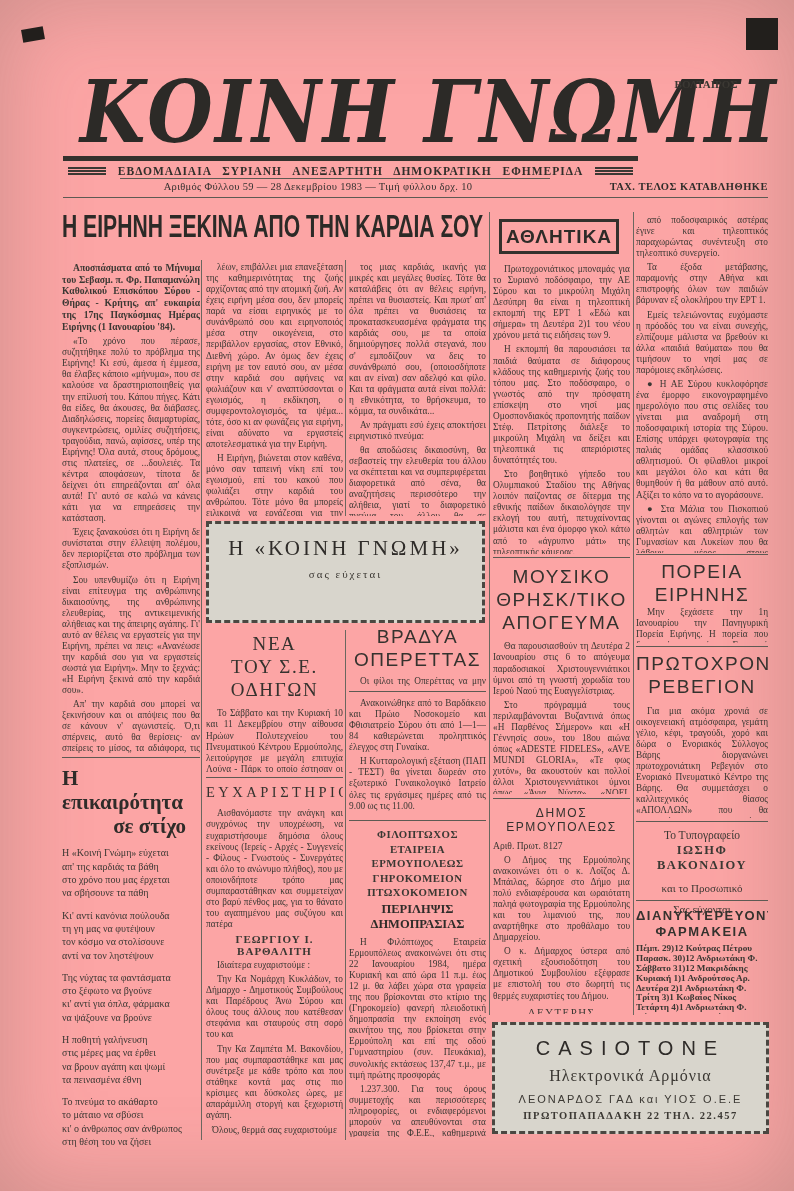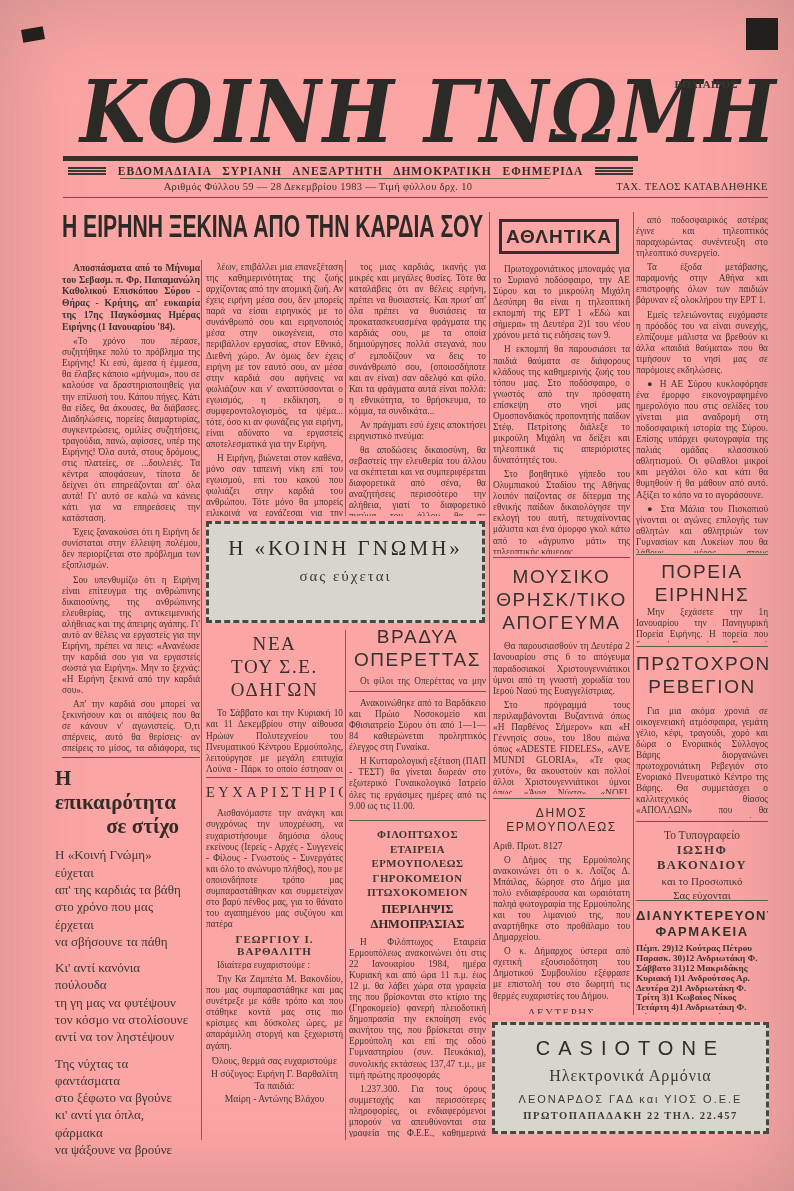--- a/index.html
+++ b/index.html
@@ -16,56 +16,56 @@
     font-size:76px;line-height:1;letter-spacing:2px;white-space:nowrap;
     color:#2c2a27;transform:scaleY(1.12) scaleX(.99);transform-origin:left top;}
   .quote{font-size:10.5px;line-height:1.55;color:#3b3833;}
   .quote-author{text-align:center;font-weight:bold;font-size:11px;margin-top:4px;}
   .title-bar{background:#34312d;}
   .subtitle-row{display:flex;align-items:center;justify-content:center;gap:12px;
     font-weight:bold;font-size:11.5px;letter-spacing:1px;word-spacing:7px;color:#322f2b;}
   .deco{width:38px;height:8px;background:repeating-linear-gradient(to bottom,#3b3833 0 1.7px,transparent 1.7px 3.2px);}
   .rule{background:#5d5a53;height:1px;}
   .issue-row{font-size:10.5px;color:#353230;letter-spacing:.3px;}
-  .postage{font-weight:normal;font-size:10.5px;letter-spacing:.5px;text-align:right;color:#2f2d2a;}
+  .postage{font-weight:bold;font-size:10.5px;letter-spacing:.5px;text-align:right;color:#2f2d2a;}
   
   .headline{font-family:"Liberation Sans",sans-serif;font-weight:700;font-size:32px;
     white-space:nowrap;color:#2c2a27;transform:scaleX(.66);transform-origin:left center;letter-spacing:0;}
   
   .bt{font-size:9.3px;line-height:1.19;text-align:justify;}
   .bt p{margin:0 0 3px;text-indent:11px;}
   .lead-intro{font-weight:bold;font-size:9.6px;line-height:1.22;text-align:justify;text-indent:11px;margin:0 0 4px;}
   .vrule{width:1px;background:#6a675f;}
   .hdiv{height:1px;background:#5d5a53;}
   
   .sh{font-family:"Liberation Sans",sans-serif;font-weight:400;text-align:center;
     color:#35322e;letter-spacing:1.6px;font-size:19px;line-height:1.2;margin:0 0 7px;}
   .sh.serif{font-family:"Liberation Serif",serif;}
   .sh.sp{letter-spacing:3.5px;}
   .athl-box{border:3px solid #34312d;display:flex;align-items:center;justify-content:center;}
   .athl-label{font-family:"Liberation Sans",sans-serif;font-weight:800;font-size:19px;letter-spacing:1px;color:#2e2b28;}
   .center{text-align:center;}
   
   .poem-h{font-size:21px;font-weight:bold;color:#2f2c29;line-height:1.15;margin:0;}
   .poem-h2{text-align:right;padding-right:14px;}
-  .stanza{white-space:pre-line;font-size:13px;line-height:1.33;margin:0 0 9px;text-indent:0;}
+  .stanza{white-space:pre-line;font-size:10px;line-height:1.33;margin:0 0 9px;text-indent:0;}
   
   .zbox{border:3px dashed #4a4741;background:#d8d5cc;text-align:center;}
   .gb1{font-size:21px;letter-spacing:3px;margin-top:12px;color:#2f2c29;}
-  .gb2{font-size:15px;letter-spacing:2px;margin-top:7px;}
+  .gb2{font-size:11px;letter-spacing:2px;margin-top:7px;}
   .gb3{font-size:16px;letter-spacing:8px;margin-top:8px;color:#2f2c29;}
   .cb1{font-family:"Liberation Sans",sans-serif;font-size:20px;letter-spacing:8px;margin-top:12px;color:#2e2b28;}
   .cb2{font-size:16px;letter-spacing:1px;margin-top:7px;}
   .cb3{font-family:"Liberation Sans",sans-serif;font-size:11px;letter-spacing:2px;margin-top:8px;}
   .cb4{font-weight:bold;font-size:10.5px;letter-spacing:1.5px;margin-top:5px;}
   
   .typog{border-top:1px solid #5d5a53;border-bottom:1px solid #5d5a53;text-align:center;padding-top:7px;}
   .tg1{font-size:11.5px;}
   .tg2{font-weight:bold;font-size:12.5px;letter-spacing:1.5px;margin-top:2px;}
-  .tg3{font-size:11px;margin-top:2px;}
+  .tg3{font-size:11px;margin-top:9px;}
   .tg5{font-weight:bold;font-style:italic;font-size:14.5px;letter-spacing:1px;margin-top:3px;}
   .pharm-h{font-family:"Liberation Sans",sans-serif;text-align:center;font-size:13px;letter-spacing:1.5px;line-height:1.2;margin:0 0 5px;color:#35322e;}
   .pharm-list p{margin:0;font-size:9.2px;line-height:1.07;font-weight:bold;text-indent:0;text-align:left;}
   .fil-h{font-size:10.8px;text-align:center;line-height:1.35;margin:0 0 2px;letter-spacing:.5px;}
   .fil-sub{font-weight:bold;font-size:12.5px;text-align:center;line-height:1.2;margin:0 0 5px;color:#2f2c29;}
   .name-line{font-weight:bold;text-align:center;font-size:11px;letter-spacing:1px;margin:3px 0;}
   .dimos-ref{font-size:9.6px;margin:0 0 4px;}
   .dimos-sig{text-align:center;font-size:10.8px;letter-spacing:1.5px;line-height:1.45;margin-top:3px;}
 </style>
 </head>
@@ -155,20 +155,21 @@
   <div class="abs hdiv" style="left:206px;top:777px;width:137px;"></div>
 
   <div class="abs ohid" style="left:206px;top:784px;width:137px;height:354px;">
     <h3 class="sh serif sp" style="font-size:14.5px;">ΕΥΧΑΡΙΣΤΗΡΙΟ</h3>
     <div class="bt">
         <p>Αισθανόμαστε την ανάγκη και συγχρόνως την υποχρέωση, να ευχαριστήσουμε δημόσια όλους εκείνους (Ιερείς - Αρχές - Συγγενείς - Φίλους - Γνωστούς - Συνεργάτες και όλο το ανώνυμο πλήθος), που με οποιονδήποτε τρόπο μας συμπαραστάθηκαν και συμμετείχαν στο βαρύ πένθος μας, για το θάνατο του αγαπημένου μας συζύγου και πατέρα</p>
       </div>
     <div class="name-line">ΓΕΩΡΓΙΟΥ Ι. ΒΑΡΘΑΛΙΤΗ</div>
     <div class="bt">
         <p>Ιδιαίτερα ευχαριστούμε :</p>
+        <p>Την Κα Νομάρχη Κυκλάδων, το Δήμαρχο - Δημοτικούς Συμβούλους και Παρέδρους Άνω Σύρου και όλους τους άλλους που κατέθεσαν στεφάνια και σταυρούς στη σορό του και</p>
         <p>Την Κα Ζαμπέτα Μ. Βακονδίου, που μας συμπαραστάθηκε και μας συνέτρεξε με κάθε τρόπο και που στάθηκε κοντά μας στις πιο κρίσιμες και δύσκολες ώρες, με απαράμιλλη στοργή και ξεχωριστή αγάπη.</p>
       </div>
     <div class="prelines center" style="font-size:9.6px;line-height:1.35;margin-top:2px;">Όλους, θερμά σας ευχαριστούμε
 Η σύζυγος: Ειρήνη Γ. Βαρθαλίτη
 Τα παιδιά:
 Μαίρη - Αντώνης Βλάχου</div>
   </div>
 
   <div class="abs ohid" style="left:349px;top:626px;width:137px;height:62px;">
     <h3 class="sh" style="margin-bottom:4px;">ΒΡΑΔΥΑ ΟΠΕΡΕΤΤΑΣ</h3>
@@ -256,21 +257,21 @@
         <p>Σάββατο 31)12 Μακριδάκης</p>
         <p>Κυριακή 1)1 Ανδρούτσος Αρ.</p>
         <p>Δευτέρα 2)1 Ανδριωτάκη Φ.</p>
         <p>Τρίτη 3)1 Κωβαίος Νίκος</p>
         <p>Τετάρτη 4)1 Ανδριωτάκη Φ.</p>
         <p>Πέμπτη 5)1 Ανδριωτάκη Φ.</p>
       </div>
   </div>
 
   <div class="abs hdiv" style="left:62px;top:757px;width:138px;"></div>
-  <div class="abs ohid" style="left:55px;top:766px;width:138px;height:394px;">
+  <div class="abs ohid" style="left:62px;top:766px;width:138px;height:394px;">
     <h2 class="poem-h">Η επικαιρότητα</h2>
     <h2 class="poem-h poem-h2" style="margin-bottom:8px;">σε στίχο</h2>
     <div>
         <p class="stanza">Η «Κοινή Γνώμη» εύχεται
 απ' της καρδιάς τα βάθη
 στο χρόνο που μας έρχεται
 να σβήσουνε τα πάθη</p>
         <p class="stanza">Κι' αντί κανόνια πούλουδα
 τη γη μας να φυτέψουν
 τον κόσμο να στολίσουνε

